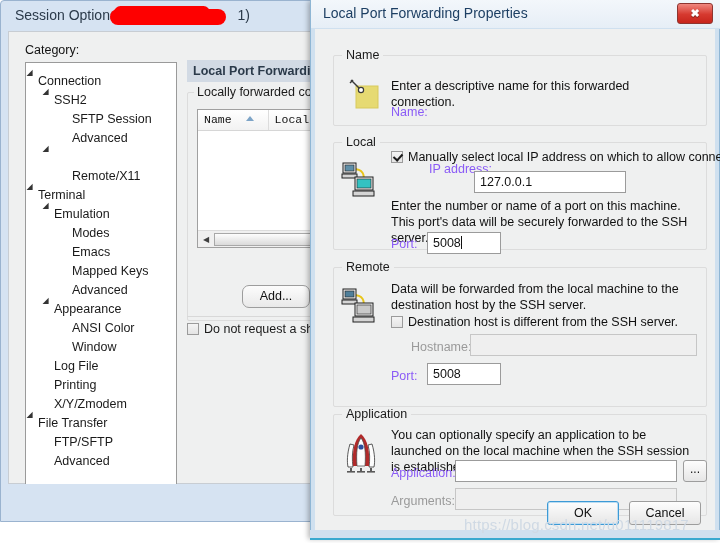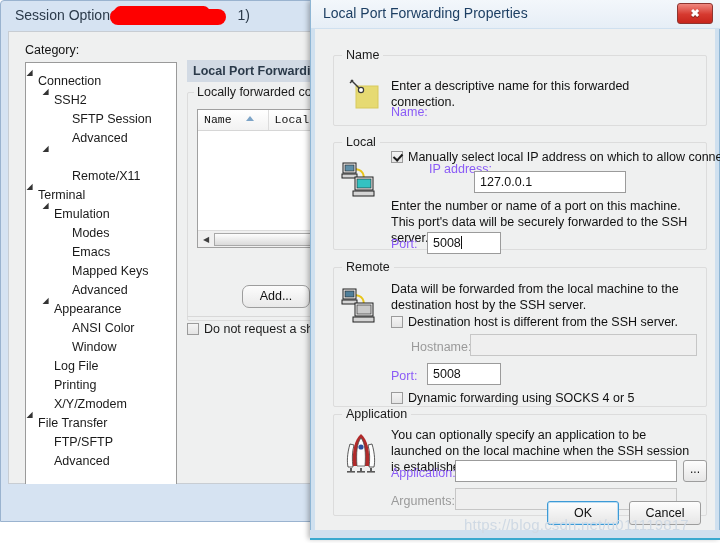--- a/index.html
+++ b/index.html
@@ -410,23 +410,20 @@
         </svg>
       </div>
       <div class="desc" style="left:76px; top:252px; width:306px;">Data will be forwarded from the local machine to the destination host by the SSH server.</div>
       <div class="chkrow" style="left:76px; top:286px;">
         <span class="cbox"></span><span>Destination host is different from the SSH server.</span>
       </div>
       <div class="fld-label dim" style="left:96px; top:311px;">Hostname:</div>
       <div class="input dis" style="left:155px; top:305px; width:227px;"></div>
       <div class="fld-label" style="left:76px; top:340px;">Port:</div>
       <div class="input" style="left:112px; top:334px; width:74px;">5008</div>
-      <div class="chkrow" style="left:76px; top:362px;">
-        <span class="cbox"></span><span>Dynamic forwarding using SOCKS 4 or 5</span>
-      </div>
 
       <div class="gbox" style="left:18px; top:385px; width:374px; height:102px;">
         <span class="gt">Application</span>
       </div>
       <div class="gicon" style="left:26px; top:403px; width:40px; height:42px;">
         <svg width="40" height="42" viewBox="0 0 40 42">
           <path d="M9 12 C 6 22, 6 30, 7 35 L 12 35 C 11 28, 11 20, 13 13 Z" fill="#fdfdfd" stroke="#333" stroke-width="0.8"></path>
           <path d="M31 12 C 34 22, 34 30, 33 35 L 28 35 C 29 28, 29 20, 27 13 Z" fill="#fdfdfd" stroke="#333" stroke-width="0.8"></path>
           <path d="M20 2 C 13 8, 11 20, 12 34 L 28 34 C 29 20, 27 8, 20 2 Z" fill="#b02a2a"></path>
           <path d="M20 6 C 16 11, 15 21, 16 34 L 24 34 C 25 21, 24 11, 20 6 Z" fill="#fdfdfd" stroke="#444" stroke-width="0.7"></path>

